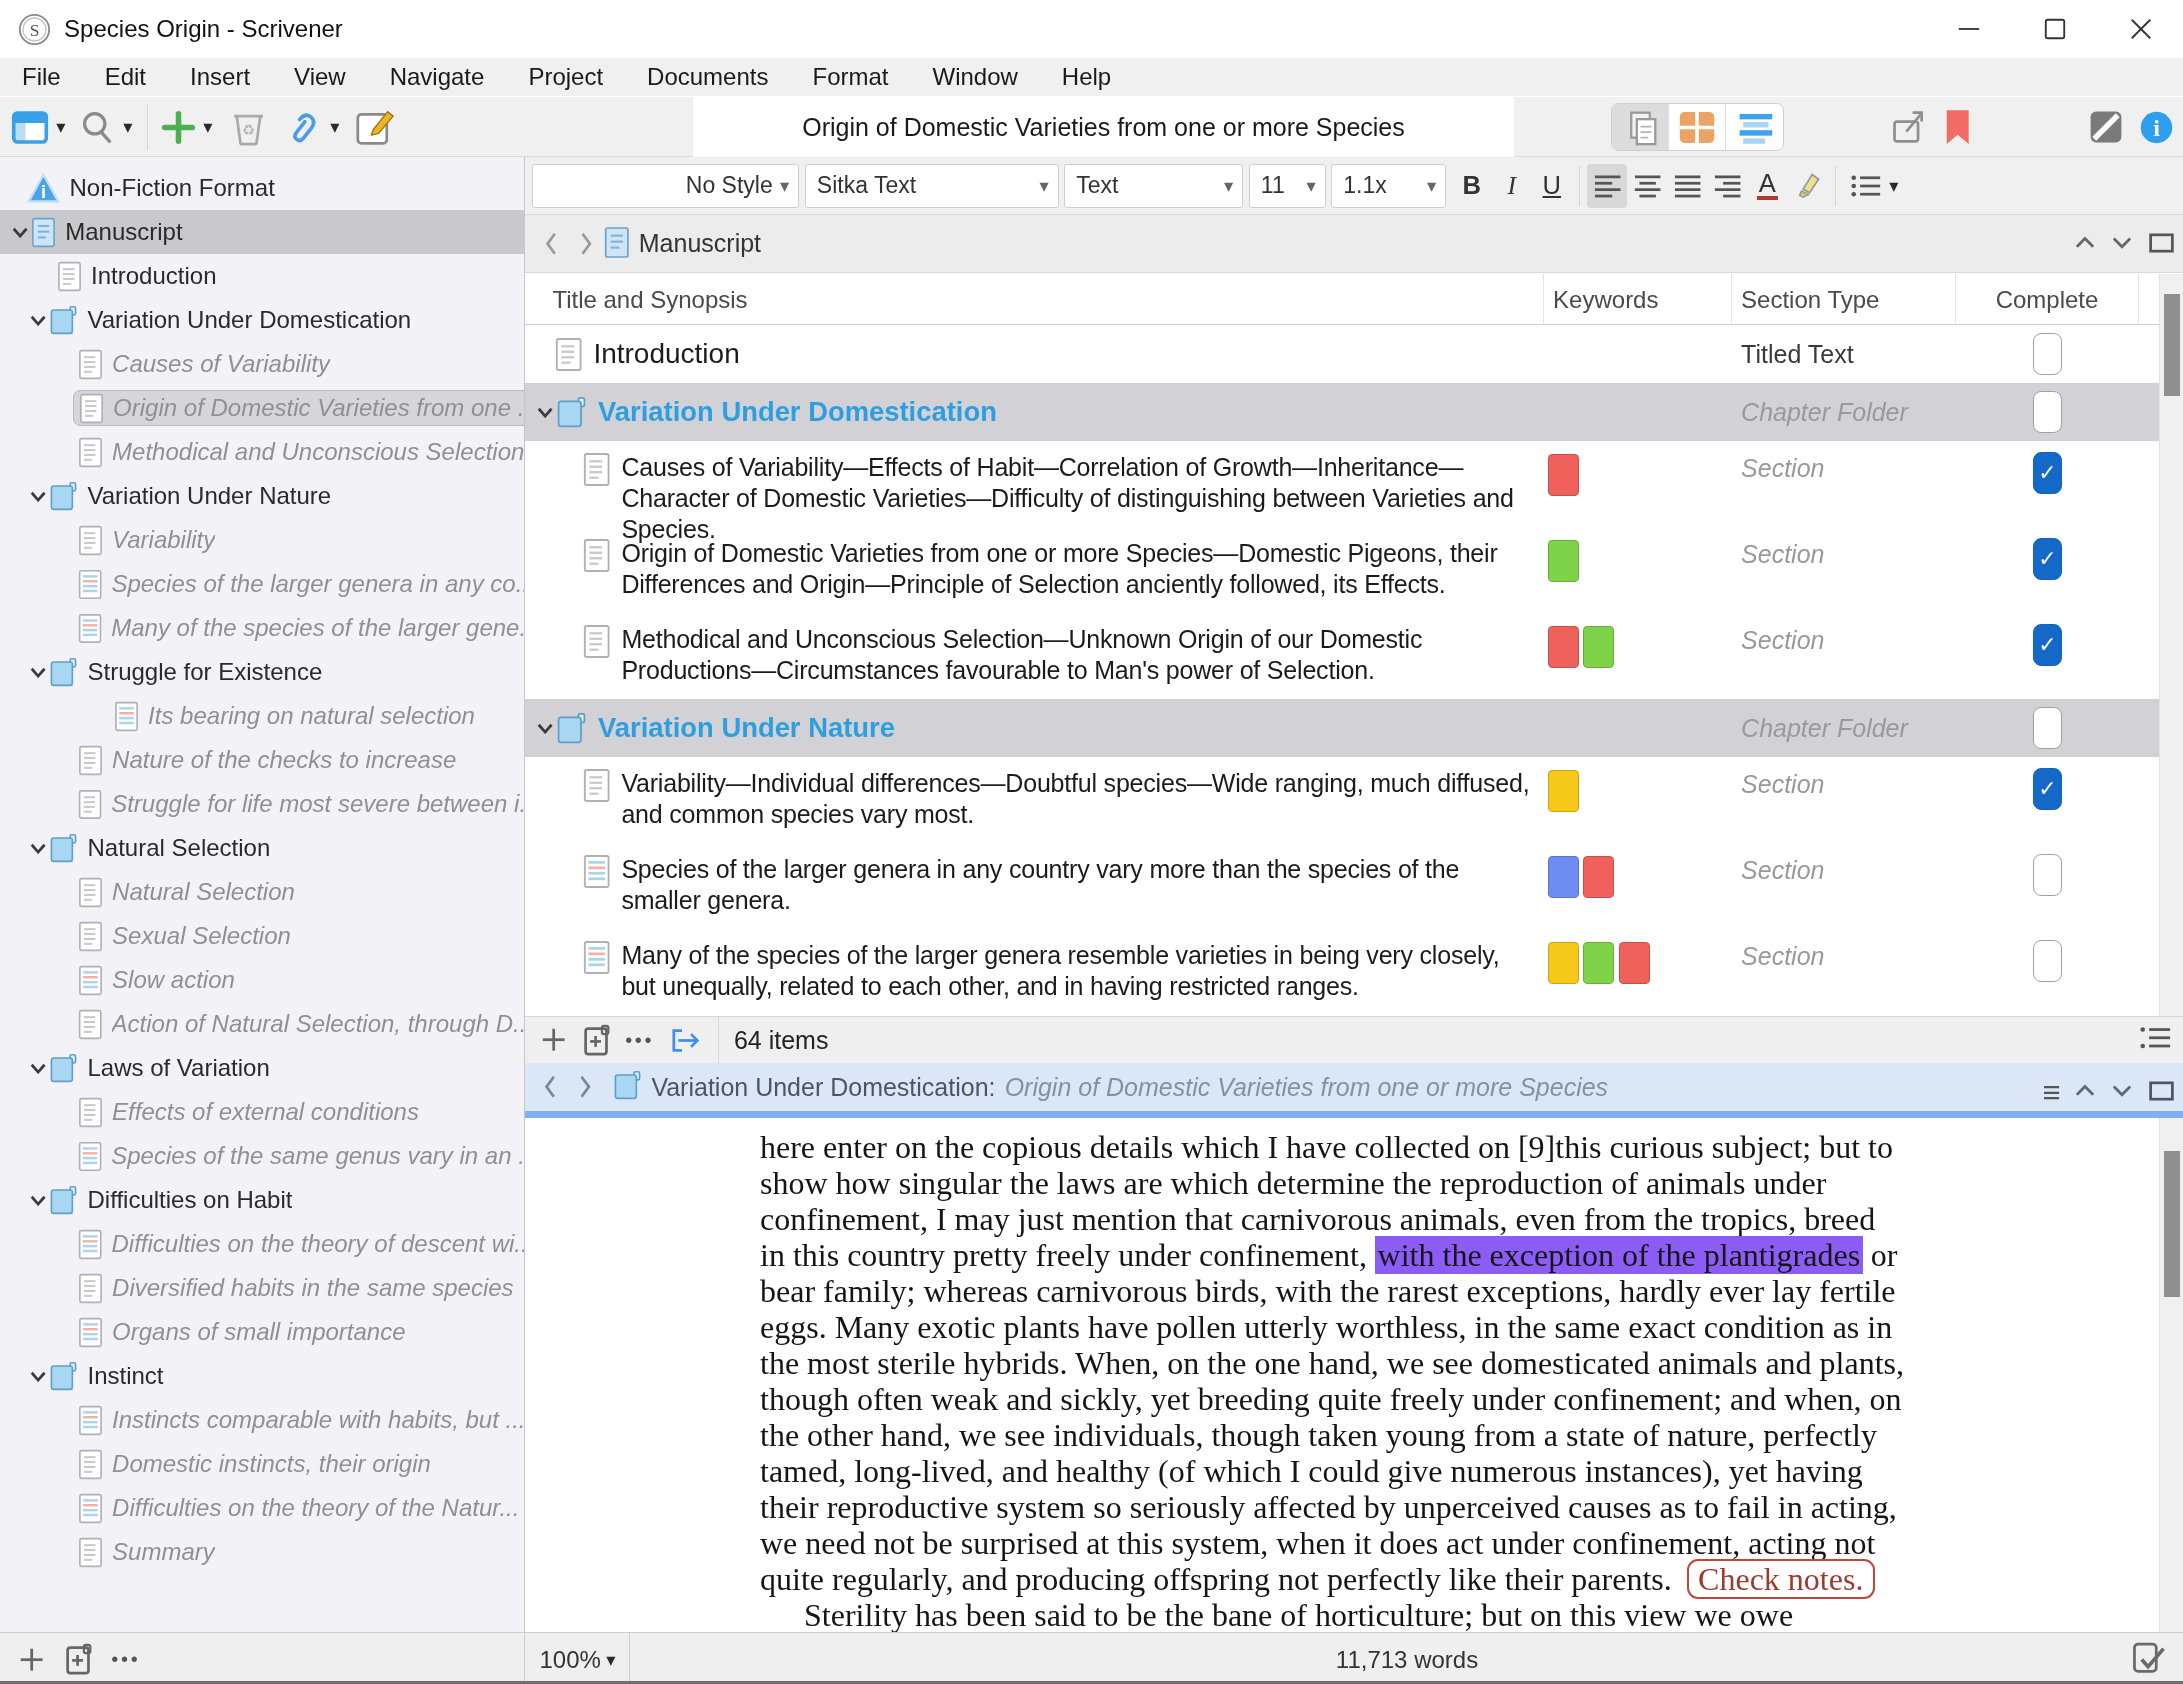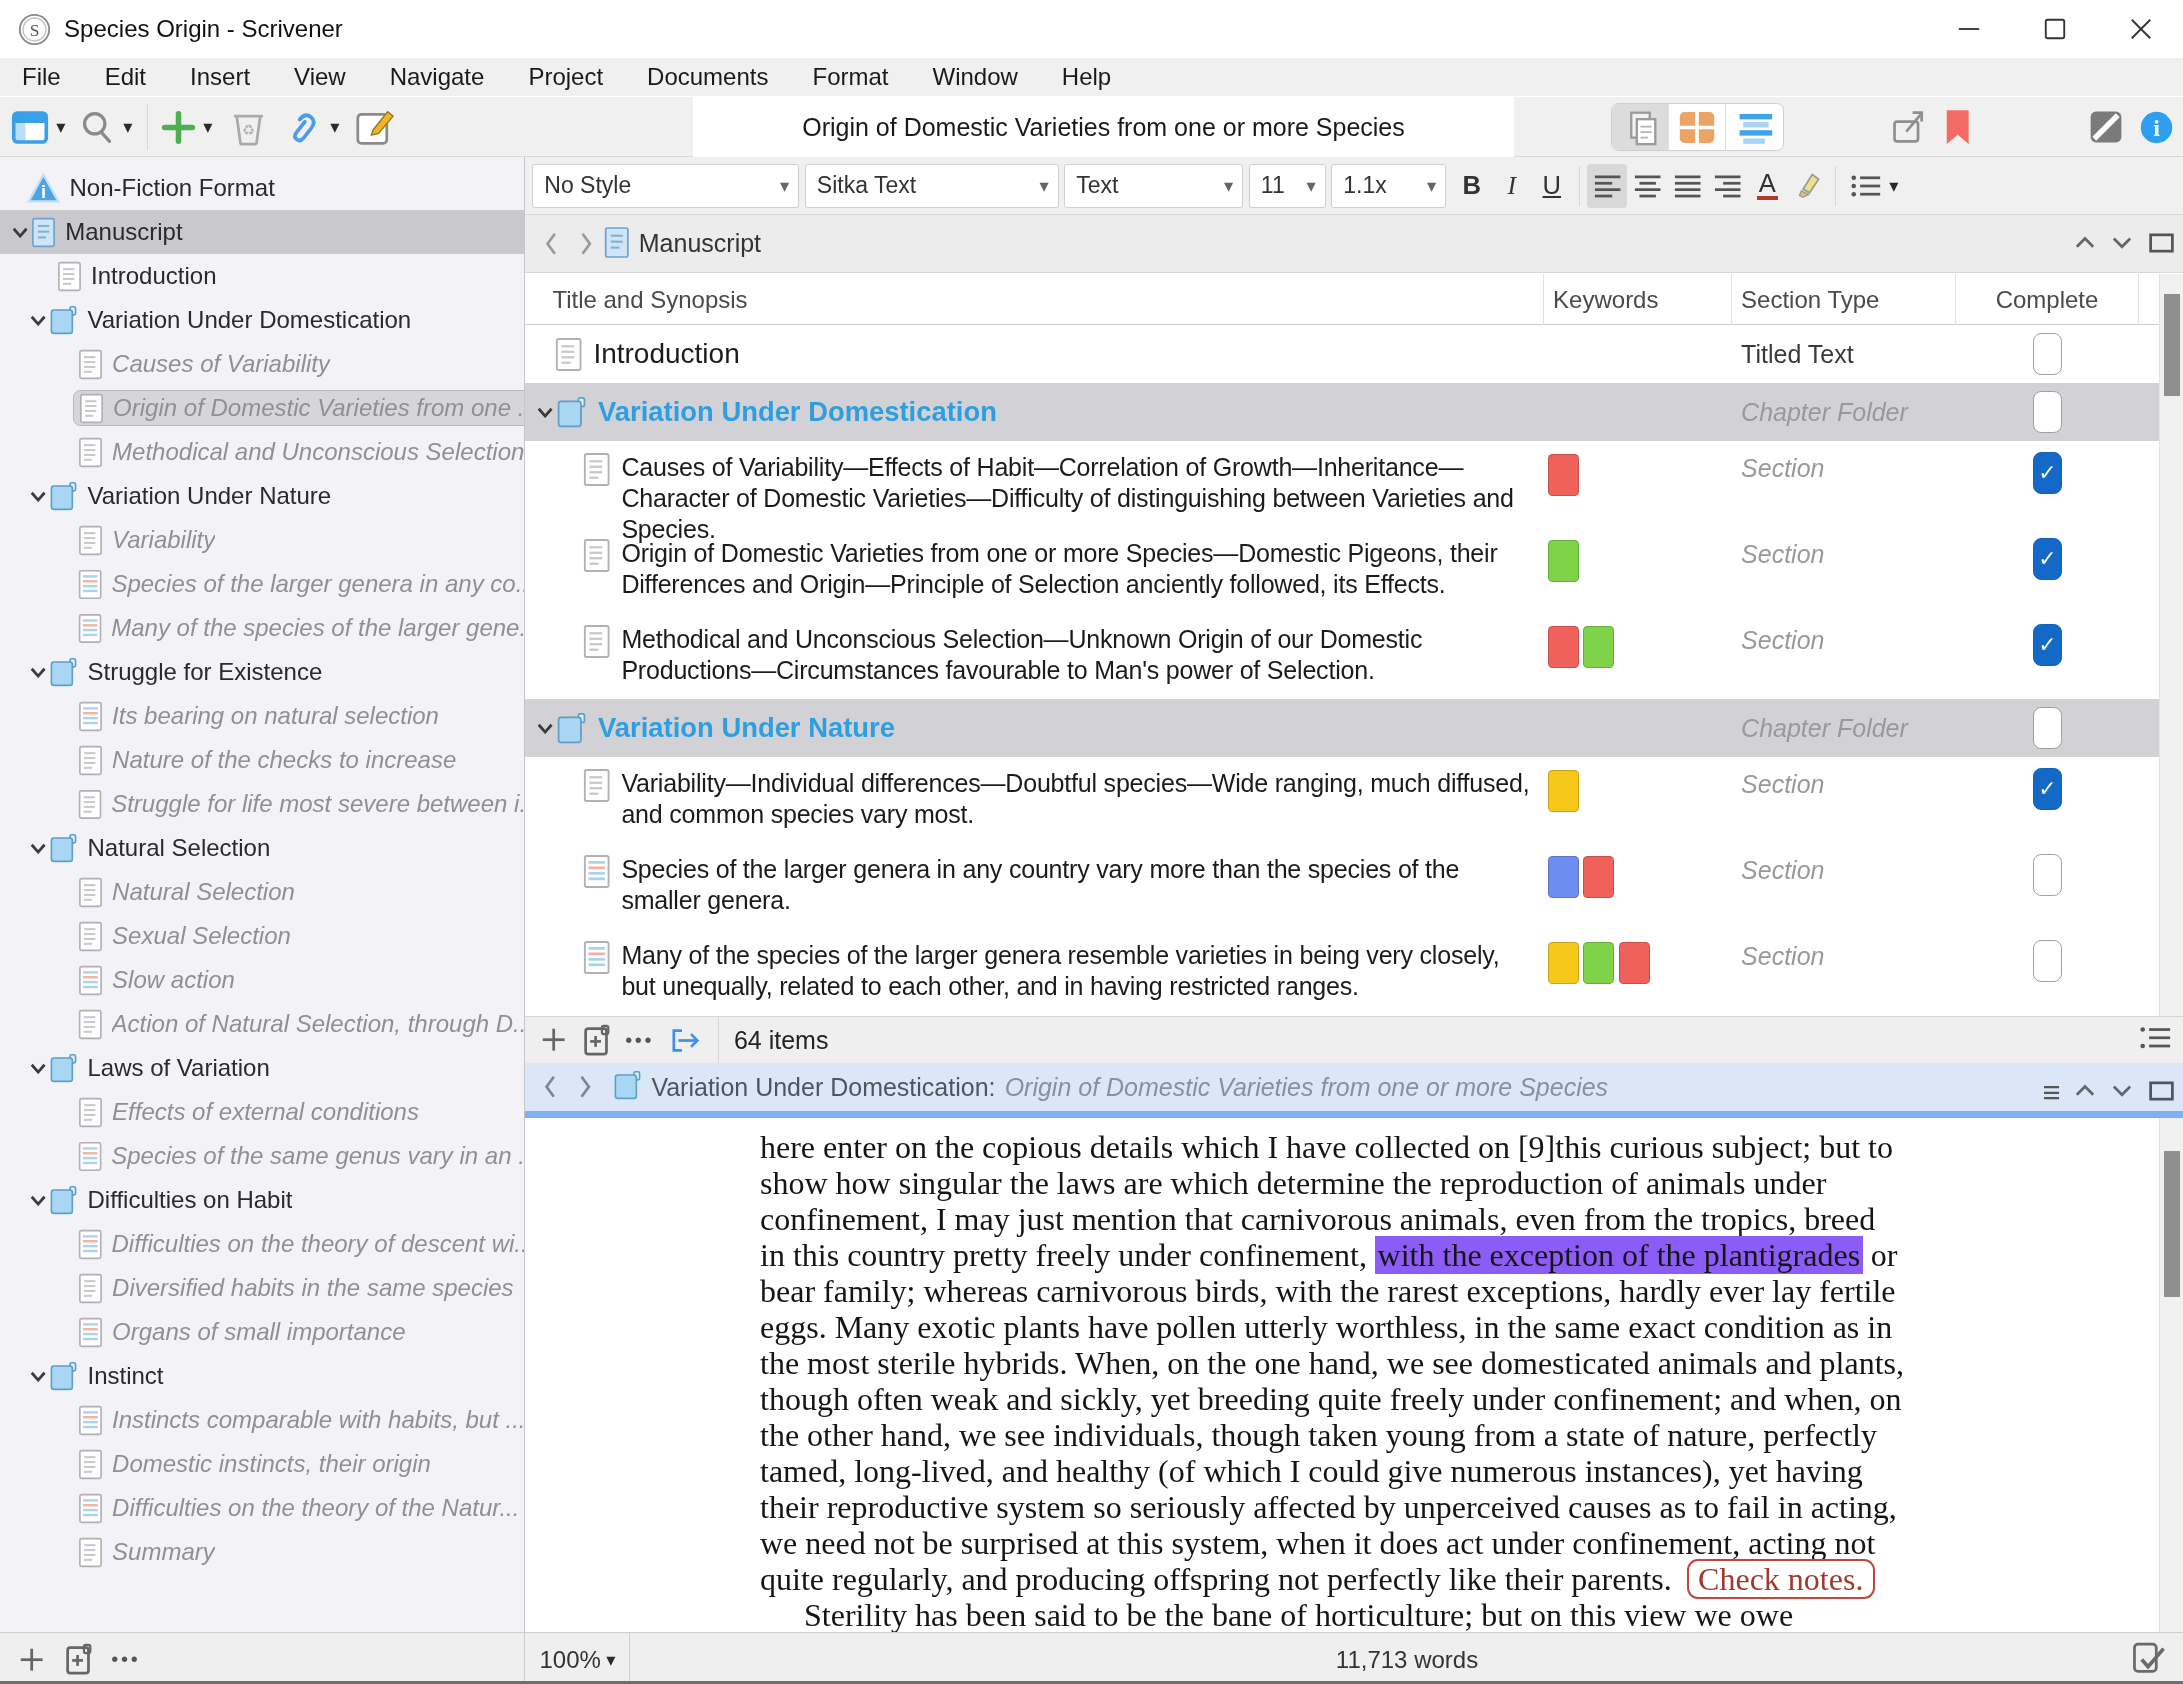--- a/index.html
+++ b/index.html
@@ -385,21 +385,21 @@
             <svg width="18.3" height="12.8" viewBox="0 0 20 14">
               <polyline points="3,3 10,11 17,3" fill="none" stroke="#3a3a3a" stroke-width="3"></polyline>
             </svg>
           </span>
           <svg width="29" height="31" viewBox="0 0 36 38">
             <rect x="26" y="2" width="7" height="10" rx="2" fill="#dceefb" stroke="#5f9ec7" stroke-width="2"></rect>
             <rect x="3" y="6" width="26" height="29" rx="3" fill="#a9d6f3" stroke="#5f9ec7" stroke-width="2"></rect>
           </svg>
           <span class="lbl ">Struggle for Existence</span>
         </div>
-        <div class="b-row" style="padding-left: 78px;">
+        <div class="b-row" style="padding-left: 78px; margin-left: 36px;">
           <svg width="25" height="31" viewBox="0 0 30 38">
             <rect x="2" y="2" width="26" height="34" rx="2" fill="#ffffff" stroke="#b0b0b5" stroke-width="2"></rect>
             <line x1="6" y1="9" x2="24" y2="9" stroke="#a9d4f0" stroke-width="3"></line>
             <line x1="6" y1="15" x2="24" y2="15" stroke="#f2b3a4" stroke-width="3"></line>
             <line x1="6" y1="21" x2="24" y2="21" stroke="#a9d4f0" stroke-width="3"></line>
             <line x1="6" y1="27" x2="24" y2="27" stroke="#a9d4f0" stroke-width="3"></line>
           </svg>
           <span class="lbl it">Its bearing on natural selection</span>
         </div>
         <div class="b-row" style="padding-left: 78px;">
@@ -599,21 +599,21 @@
             <line x1="7" y1="28" x2="17" y2="28" stroke="#c8c8cd" stroke-width="2.5"></line>
           </svg>
           <span class="lbl it">Summary</span>
         </div>
       </div>
   </div>
 
   <div class="editor">
 
     <div class="formatbar">
-      <div class="dd" style="width:267px;">
+      <div class="dd" style="width:267px;justify-content:flex-end;">
           <span>No Style</span>
           <span class="caret">▾</span>
         </div>
       <div class="dd" style="width:254px;">
           <span>Sitka Text</span>
           <span class="caret">▾</span>
         </div>
       <div class="dd" style="width:179px;">
           <span>Text</span>
           <span class="caret">▾</span>

